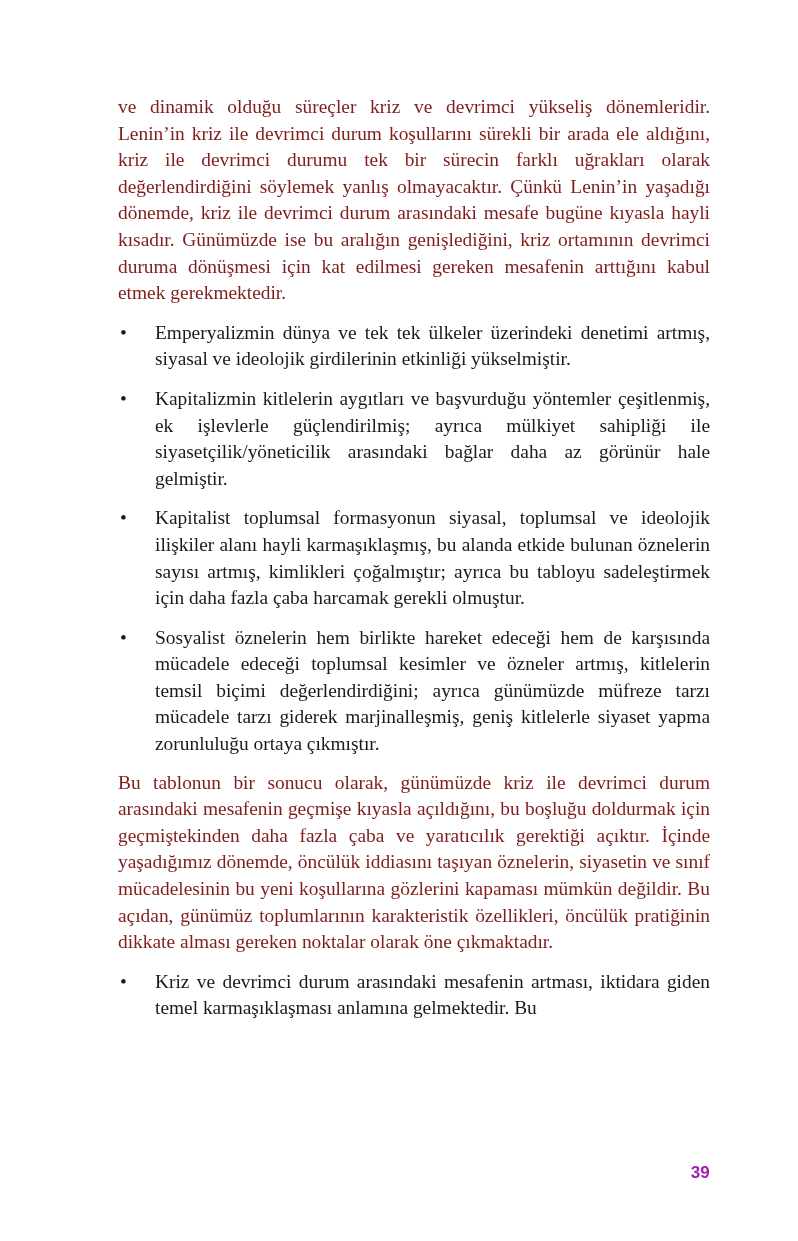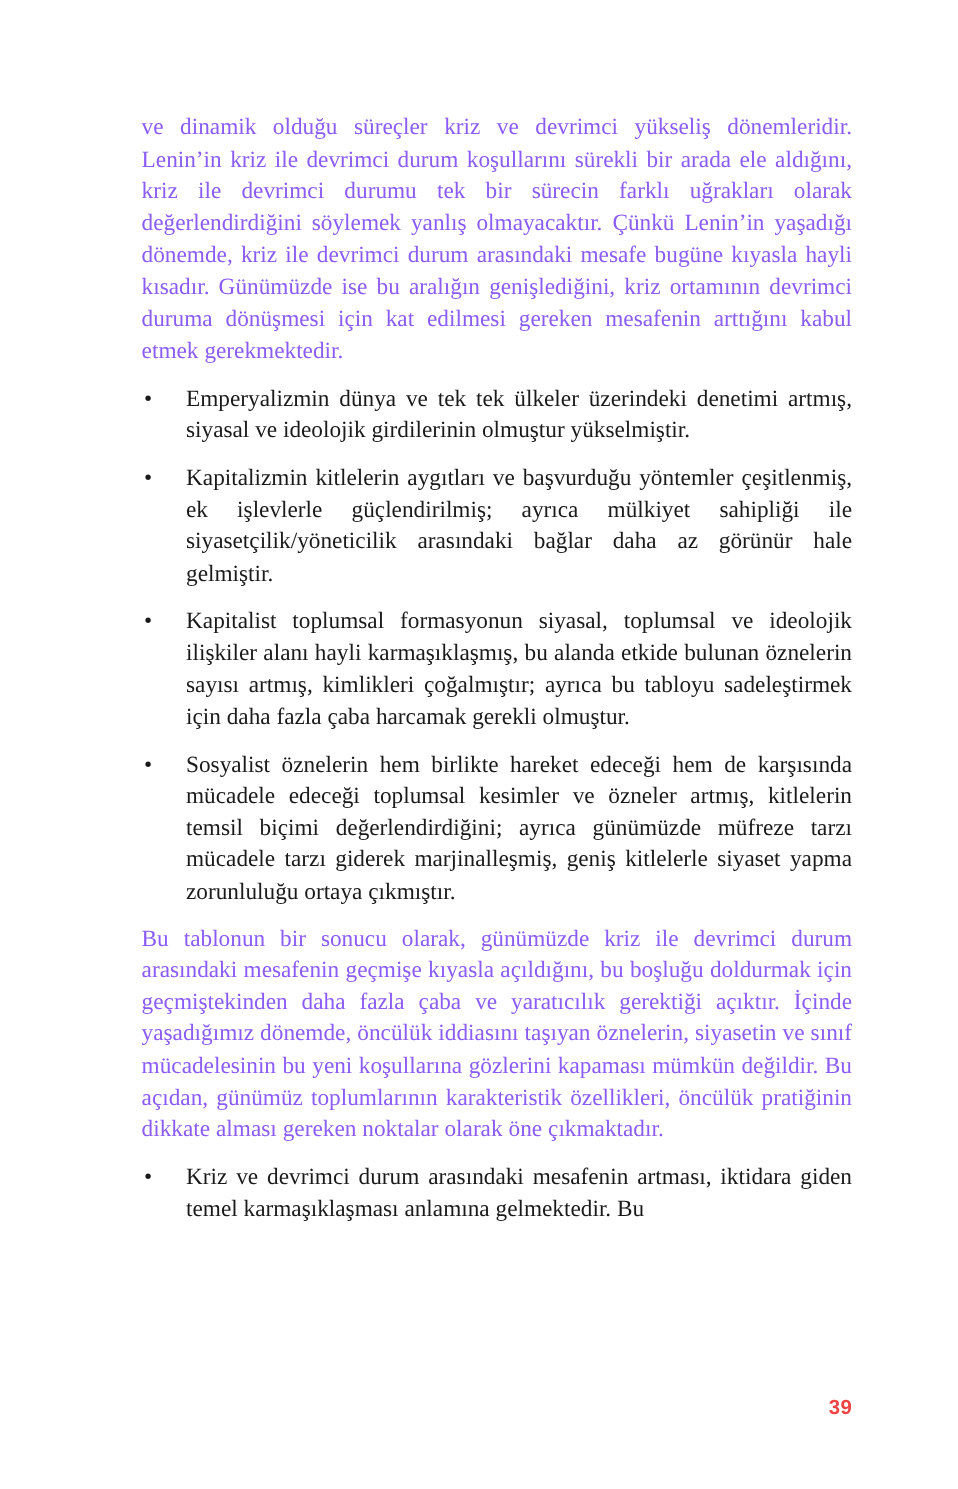--- a/index.html
+++ b/index.html
@@ -22,21 +22,21 @@
     left: 118px;
     top: 94px;
     width: 592px;
   }
 
   
   .para {
     font-family: "Liberation Serif", "DejaVu Serif", serif;
     font-size: 19.4px;
     line-height: 26.6px;
-    color: #8b5cf6;
+    color: #7f1d1d;
     text-align: justify;
     text-justify: inter-word;
     margin: 0 0 13px 0;
     -webkit-hyphens: none;
     hyphens: none;
     word-spacing: 0.1px;
   }
 
   
   .bullet-list {
@@ -86,38 +86,38 @@
   }
 
   
   .page-number {
     position: absolute;
     right: 88px;
     bottom: 58px;
     font-family: "Liberation Sans", "DejaVu Sans", sans-serif;
     font-size: 17px;
     font-weight: bold;
-    color: #ef4444;
+    color: #a21caf;
     letter-spacing: 0.2px;
   }
 </style>
 </head>
 <body>
 
 <div class="page">
 
   <div class="text-column">
 
     <p class="para">ve dinamik olduğu süreçler kriz ve devrimci yükseliş dönemleridir. Lenin’in kriz ile devrimci durum koşullarını sürekli bir arada ele aldığını, kriz ile devrimci durumu tek bir sürecin farklı uğrakları olarak değerlendirdiğini söylemek yanlış olmayacaktır. Çünkü Lenin’in yaşadığı dönemde, kriz ile devrimci durum arasındaki mesafe bugüne kıyasla hayli kısadır. Günümüzde ise bu aralığın genişlediğini, kriz ortamının devrimci duruma dönüşmesi için kat edilmesi gereken mesafenin arttığını kabul etmek gerekmektedir.</p>
 
 
     <ul class="bullet-list gap-before-list">
       <li class="bullet-item">
         <span class="bullet-marker">•</span>
-        <span class="bullet-text">Emperyalizmin dünya ve tek tek ülkeler üzerindeki denetimi artmış, siyasal ve ideolojik girdilerinin olmuştur yükselmiştir.</span>
+        <span class="bullet-text">Emperyalizmin dünya ve tek tek ülkeler üzerindeki denetimi artmış, siyasal ve ideolojik girdilerinin etkinliği yükselmiştir.</span>
       </li>
       <li class="bullet-item">
         <span class="bullet-marker">•</span>
         <span class="bullet-text">Kapitalizmin kitlelerin aygıtları ve başvurduğu yöntemler çeşitlenmiş, ek işlevlerle güçlendirilmiş; ayrıca mülkiyet sahipliği ile siyasetçilik/yöneticilik arasındaki bağlar daha az görünür hale gelmiştir.</span>
       </li>
       <li class="bullet-item">
         <span class="bullet-marker">•</span>
         <span class="bullet-text">Kapitalist toplumsal formasyonun siyasal, toplumsal ve ideolojik ilişkiler alanı hayli karmaşıklaşmış, bu alanda etkide bulunan öznelerin sayısı artmış, kimlikleri çoğalmıştır; ayrıca bu tabloyu sadeleştirmek için daha fazla çaba harcamak gerekli olmuştur.</span>
       </li>
       <li class="bullet-item">

